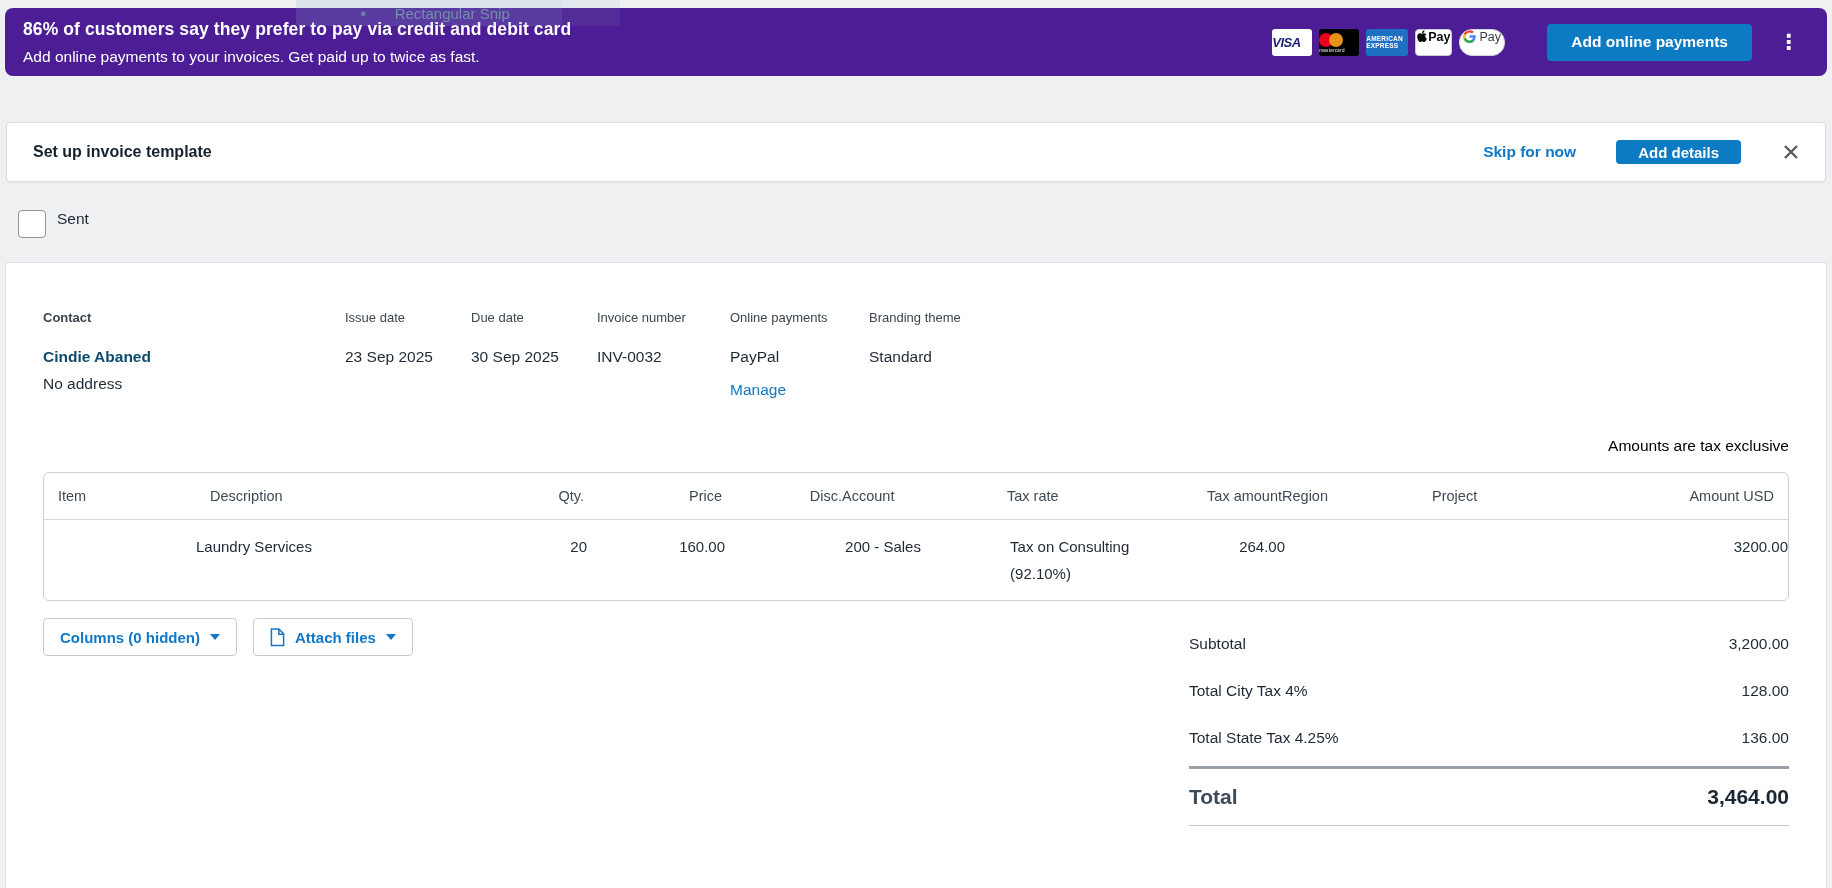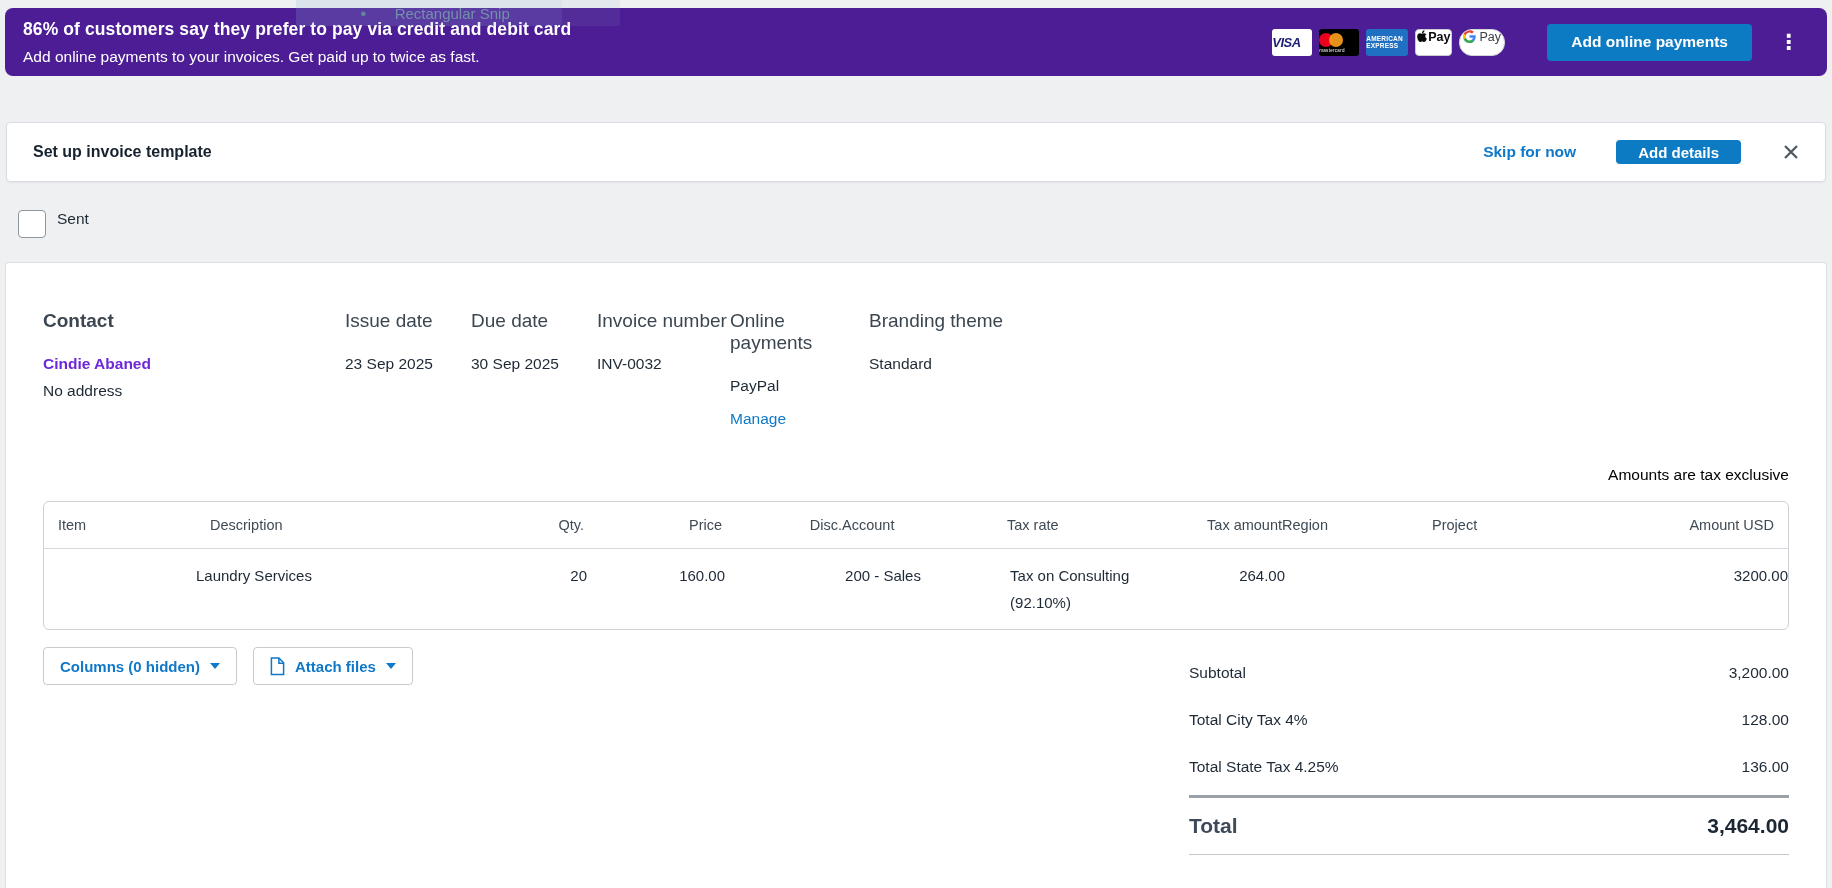--- a/index.html
+++ b/index.html
@@ -95,24 +95,24 @@
     padding:0 37px;
   }
 
   .fields { display:flex; padding-top:47px; }
   .field { display:flex; flex-direction:column; }
   .f-contact { width:302px; }
   .f-issue { width:126px; }
   .f-due { width:126px; }
   .f-invnum { width:133px; }
   .f-online { width:139px; }
-  .f-label { font-size:19px; color:#3c4650; }
+  .f-label { font-size:13px; color:#3c4650; }
   .f-label.bold { font-weight:bold; }
   .f-value { margin-top:22px; font-size:15.5px; color:#1e2936; line-height:20px; }
-  .contact-name { font-weight:bold; color:#6d28d9; cursor:pointer; }
+  .contact-name { font-weight:bold; color:#0c4a6e; cursor:pointer; }
   .contact-address { margin-top:7px; font-size:15.5px; line-height:20px; color:#1e2936; }
   .manage-link { margin-top:13px; font-size:15.5px; line-height:20px; color:#0f78c8; cursor:pointer; }
 
   .tax-note { margin-top:36px; text-align:right; font-size:15.5px; color:#000000; line-height:20px; }
 
   
   .items-table { margin-top:16px; border:1px solid #cdd1d5; border-radius:6px; background:#fff; }
   .tgrid {
     display:grid;
     grid-template-columns:152px 1.55fr 92px 138px 120px 165px 193px 82px 150px 160px 1fr;

